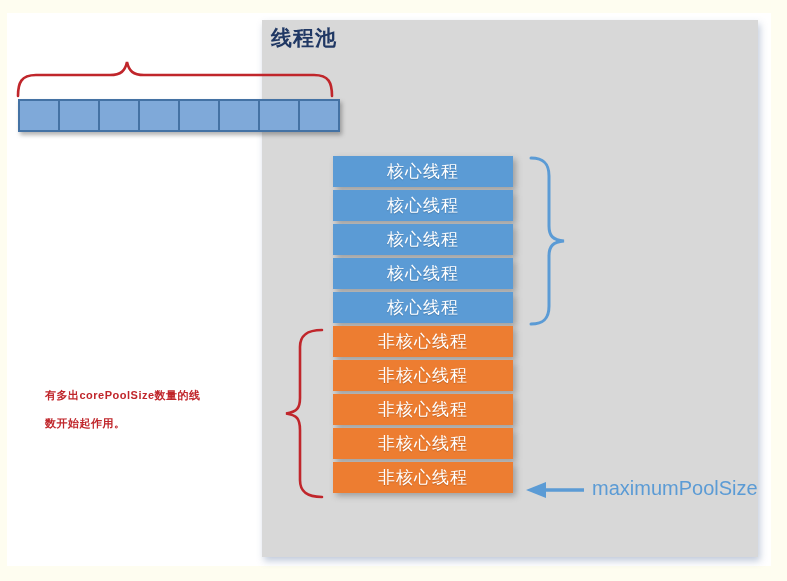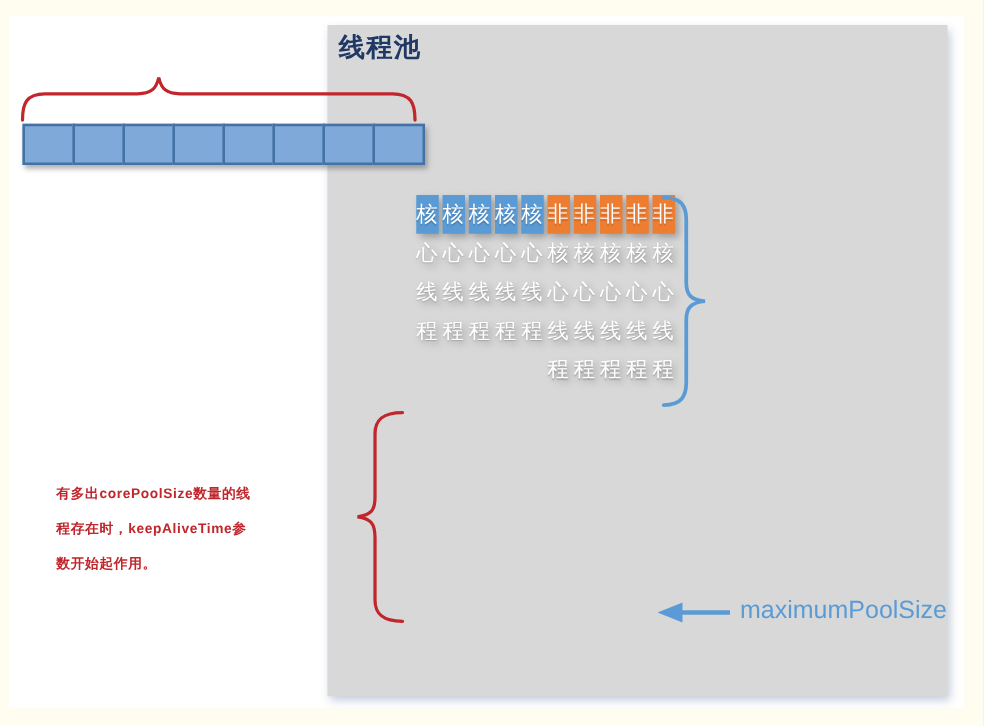--- a/index.html
+++ b/index.html
@@ -47,21 +47,21 @@
     filter:drop-shadow(2px 3px 2px rgba(60,60,60,0.40));
   }
   .queue-cell{
     width:42px;height:33px;
     background:var(--queue-blue);
     border:2px solid var(--queue-border);
   }
   .queue-cell + .queue-cell{margin-left:-2px;}
   .thread-stack{
     position:absolute;left:333px;top:156px;width:180px;
-    display:flex;flex-direction:row;gap:3px;
+    display:flex;flex-direction:column;gap:3px;
     filter:drop-shadow(3px 3px 3px rgba(70,70,70,0.40));
   }
   .thread-row{
     height:31px;line-height:31px;text-align:center;
     color:#ffffff;font-size:17px;letter-spacing:1px;
     text-shadow:0 1px 1px rgba(0,0,0,0.18);
   }
   .thread-row.core{background:var(--core-blue);}
   .thread-row.noncore{background:var(--noncore-orange);}
   .keepalive-note{
@@ -115,21 +115,20 @@
     <div class="thread-row core">核心线程</div>
     <div class="thread-row noncore">非核心线程</div>
     <div class="thread-row noncore">非核心线程</div>
     <div class="thread-row noncore">非核心线程</div>
     <div class="thread-row noncore">非核心线程</div>
     <div class="thread-row noncore">非核心线程</div>
   </div>
 
   <div class="keepalive-note">
     <div>有多出corePoolSize数量的线</div>
-    <div>程存在时，keepAliveTime参</div>
     <div>数开始起作用。</div>
   </div>
 
 
   <div class="side-label label-maximumpoolsize">maximumPoolSize</div>
 
   <svg class="annotation-overlay" width="787" height="581" viewBox="0 0 787 581" xmlns="http://www.w3.org/2000/svg">
     <path class="brace-red" d="M 18 96 C 18 83, 21 75, 36 75 L 110 75 C 121 75, 125 71, 127 62 C 129 71, 133 75, 144 75 L 314 75 C 329 75, 332 83, 332 96"></path>
     <path class="brace-blue" d="M 531 158 C 545 158, 549 165, 549 176 L 549 226 C 549 236, 553 240, 564 241 C 553 242, 549 246, 549 256 L 549 306 C 549 317, 545 324, 531 324"></path>
     <path class="brace-red" d="M 322 330 C 306 330, 300 336, 300 347 L 300 398 C 300 408, 297 412, 286 413.5 C 297 415, 300 419, 300 430 L 300 480 C 300 491, 306 497, 322 497"></path>

